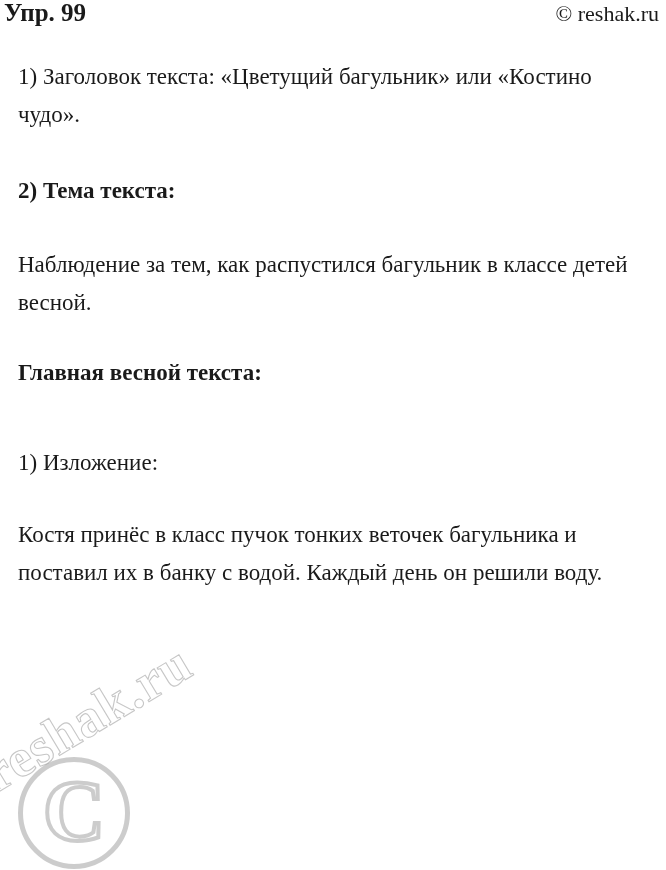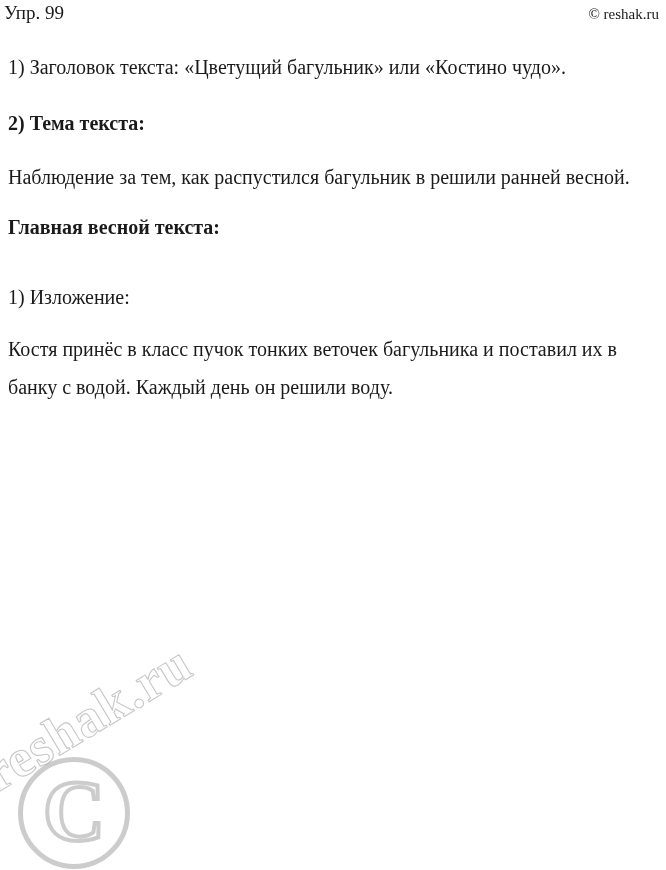--- a/index.html
+++ b/index.html
@@ -79,35 +79,35 @@
     z-index: 10;
   }
 
   .doc-header {
     display: flex;
     align-items: baseline;
     justify-content: space-between;
     height: 30px;
   }
   .doc-title {
-    font-size: 19px;
-    font-weight: 400;
+    font-size: 25px;
+    font-weight: 700;
     line-height: 26px;
   }
   .doc-copyright {
-    font-size: 15px;
+    font-size: 22px;
     line-height: 26px;
     white-space: nowrap;
     padding-right: 2px;
   }
 
   .para {
-    font-size: 20px;
+    font-size: 23px;
     line-height: 38px;
-    margin: 4px;
+    margin: 14px;
     text-align: justify;
     text-justify: inter-word;
   }
   .para.flush { text-align: left; }
   .para.bold { font-weight: 700; }
 
   .sp-14 { height: 14px; }
   .sp-10 { height: 10px; }
   .sp-8  { height: 8px; }
   .sp-6  { height: 6px; }
@@ -133,21 +133,21 @@
     <div class="sp-14"></div>
 
     <p class="para flush">1) Заголовок текста: «Цветущий багульник» или «Костино чудо».</p>
 
     <div class="sp-10"></div>
 
     <p class="para flush bold">2) Тема текста:</p>
 
     <div class="sp-8"></div>
 
-    <p class="para flush">Наблюдение за тем, как распустился багульник в решили ранней весной.</p>
+    <p class="para flush">Наблюдение за тем, как распустился багульник в классе детей весной.</p>
 
     <div class="sp-4"></div>
 
     <p class="para flush bold">Главная весной текста:</p>
 
     <div class="sp-8"></div>
 
 
     <div class="sp-8"></div>
 

